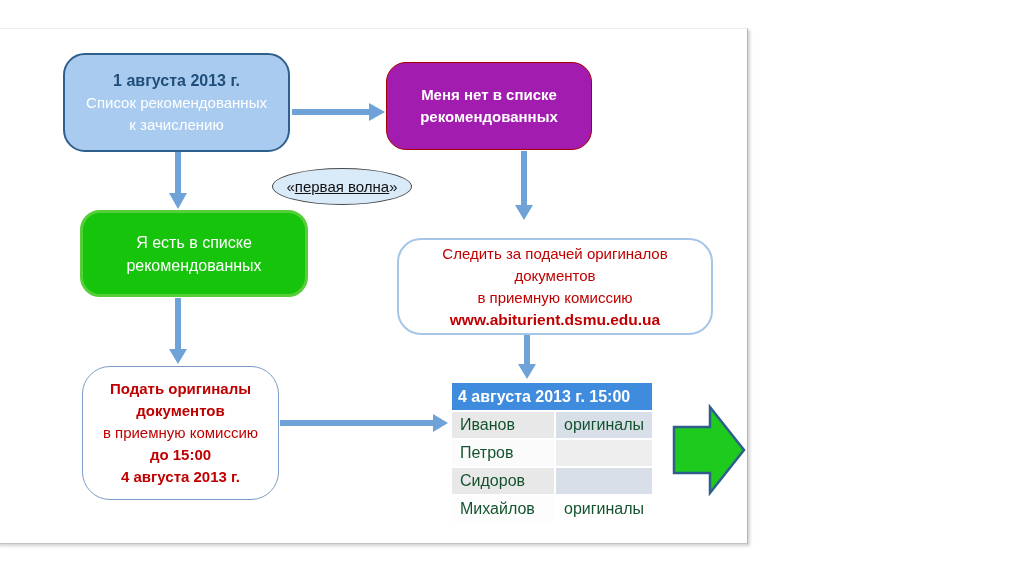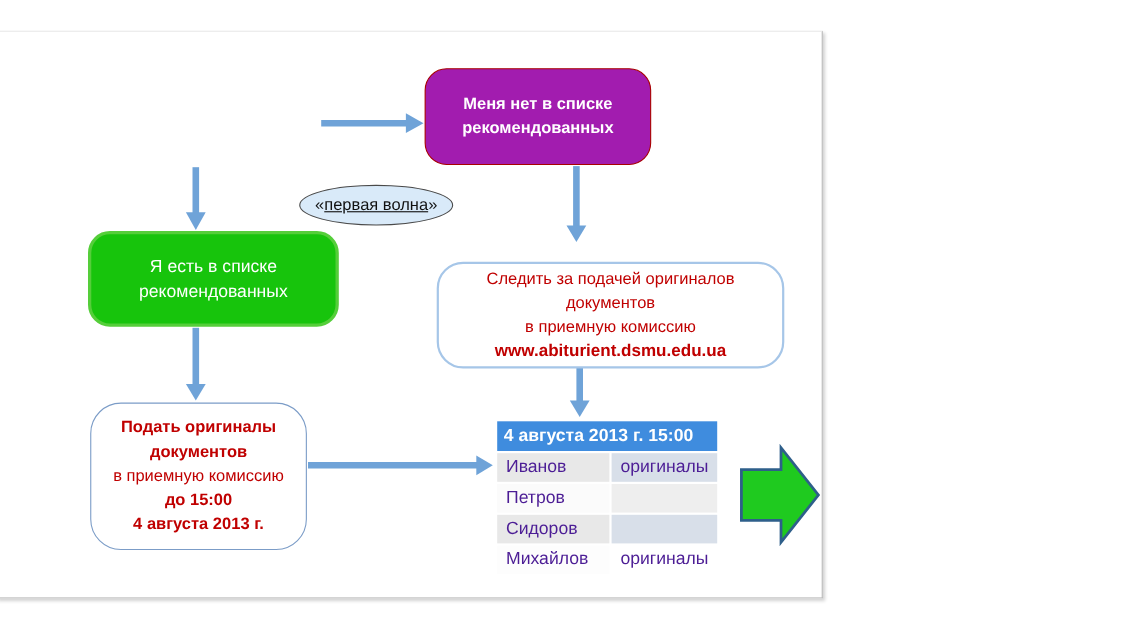--- a/index.html
+++ b/index.html
@@ -104,21 +104,21 @@
     color: #ffffff;
     font-weight: bold;
     font-size: 16px;
     height: 27px;
     text-align: left;
     padding: 0 6px;
   }
   .status-table td {
     height: 26px;
     font-size: 16px;
-    color: #4c1d95;
+    color: #14532d;
     padding: 0 0 0 8px;
     vertical-align: middle;
   }
   .status-table td.c-name { width: 102px; }
   .status-table td.c-status { width: 96px; }
   .r-odd .c-name { background: #e8e8e8; }
   .r-odd .c-status { background: #d8dfe9; }
   .r-even .c-name { background: #fbfbfb; }
   .r-even .c-status { background: #eeeeee; }
   .r-last .c-name { background: #fdfdfd; }
@@ -154,20 +154,25 @@
     </g>
     <g>
       <line x1="280" y1="423" x2="434" y2="423" stroke="#6fa3d8" stroke-width="6"></line>
       <polygon points="433,414 433,432 448,423" fill="#6fa3d8"></polygon>
     </g>
     <g>
       <polygon points="674,427 710,427 710,407 744,450 710,493 710,473 674,473" fill="#1fca1f" stroke="#2e5f8a" stroke-width="2.5"></polygon>
     </g>
   </svg>
 
+  <div class="node box-announcement">
+    <div class="title">1 августа 2013 г.</div>
+    <div>Список рекомендованных</div>
+    <div>к зачислению</div>
+  </div>
 
   <div class="node box-notinlist">
     <div>Меня нет в списке</div>
     <div>рекомендованных</div>
   </div>
 
   <div class="node ellipse-wave">
     <span>«</span>
       <span class="u">первая волна</span>
       <span>»</span>

